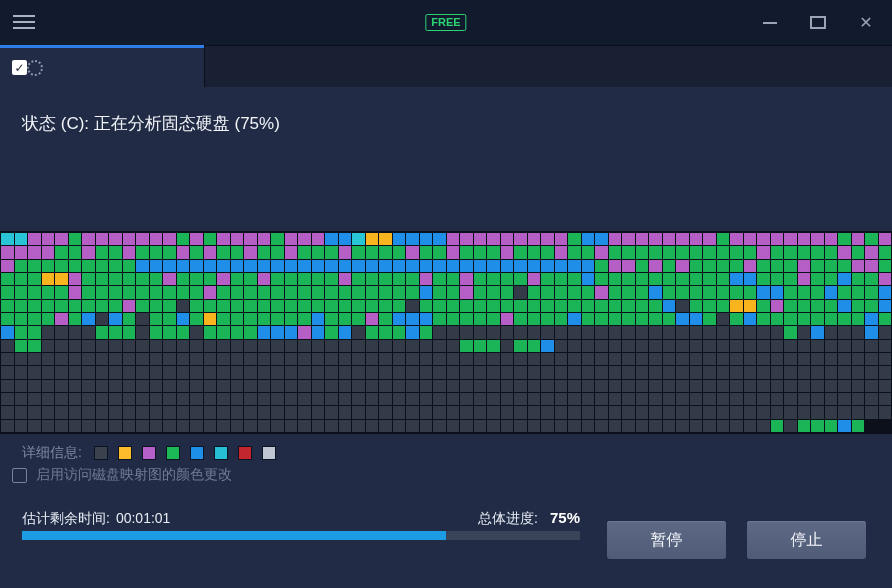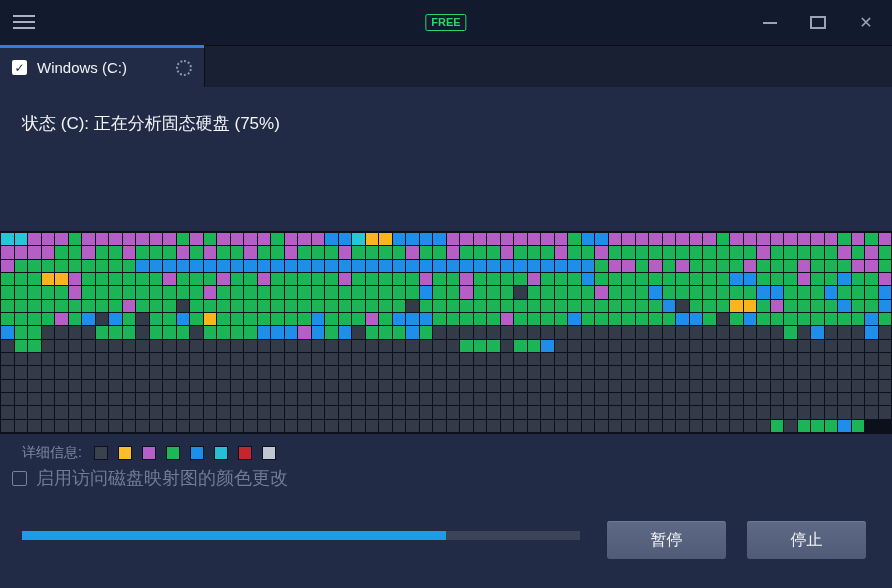--- a/index.html
+++ b/index.html
@@ -43,21 +43,21 @@
   .legend-swatches{display:flex;margin-left:12px;gap:10px;}
   .swatch{width:12px;height:12px;border:1px solid #0d1220;box-sizing:content-box;}
   .view-toggle{position:absolute;right:14px;top:443px;display:flex;align-items:center;gap:30px;}
   .view-btn{display:flex;align-items:center;gap:7px;cursor:pointer;}
   .view-btn .lbl{font-size:14px;}
   .view-map .lbl{color:#eef1f6;}
   .view-details .lbl{color:#606a80;}
   
   .enable-row{position:absolute;left:12px;top:466px;display:flex;align-items:center;gap:9px;cursor:pointer;}
   .cb-empty{width:15px;height:15px;border:1px solid #77819b;border-radius:2px;box-sizing:border-box;}
-  .enable-label{font-size:18px;color:#717b94;}
+  .enable-label{font-size:14px;color:#717b94;}
   
   .progress-head{position:absolute;left:22px;top:509px;width:558px;display:flex;
                  justify-content:space-between;align-items:baseline;}
   .time-text{font-size:14px;color:#e8ecf3;display:flex;gap:6px;}
   .overall{font-size:14px;color:#e8ecf3;display:flex;align-items:baseline;}
   .overall .pct{font-size:15px;font-weight:bold;color:#ffffff;margin-left:12px;}
   .progress-bar{position:absolute;left:22px;top:531px;width:558px;height:9px;background:#3a4357;}
   .progress-fill{height:100%;background:#1b9ce4;}
   .file-path{position:absolute;left:22px;top:546px;font-size:13px;color:#e3e8f0;white-space:nowrap;}
   
@@ -99,21 +99,20 @@
         </div>
       <div class="win-btn">
           <span class="glyph-close">✕</span>
         </div>
     </div>
   </div>
 
   <div class="tabbar">
     <div class="tab-active">
       <span class="tab-check">✓</span>
-      <span class="tab-label">Windows (C:)</span>
       <span class="tab-spinner"></span>
     </div>
     <div class="tab-rest"></div>
   </div>
 
   <div class="status-line">状态 (C): 正在分析固态硬盘 (75%)</div>
 
   <div class="disk-map">
       <div style="background: rgb(41, 197, 214);"></div>
       <div style="background: rgb(41, 197, 214);"></div>
@@ -1118,20 +1117,30 @@
         <span class="swatch" style="background: rgb(191, 200, 210);"></span>
       </span>
   </div>
 
 
   <div class="enable-row">
     <span class="cb-empty"></span>
     <span class="enable-label">启用访问磁盘映射图的颜色更改</span>
   </div>
 
+  <div class="progress-head">
+    <span class="time-text">
+      <span>估计剩余时间:</span>
+      <span>00:01:01</span>
+    </span>
+    <span class="overall">
+      <span>总体进度:</span>
+      <span class="pct">75%</span>
+    </span>
+  </div>
 
   <div class="progress-bar">
     <div class="progress-fill" style="width: 76%;"></div>
   </div>
 
 
   <button class="btn btn-stop">停止</button>
   <button class="btn btn-pause">暂停</button>
 
 </div>

